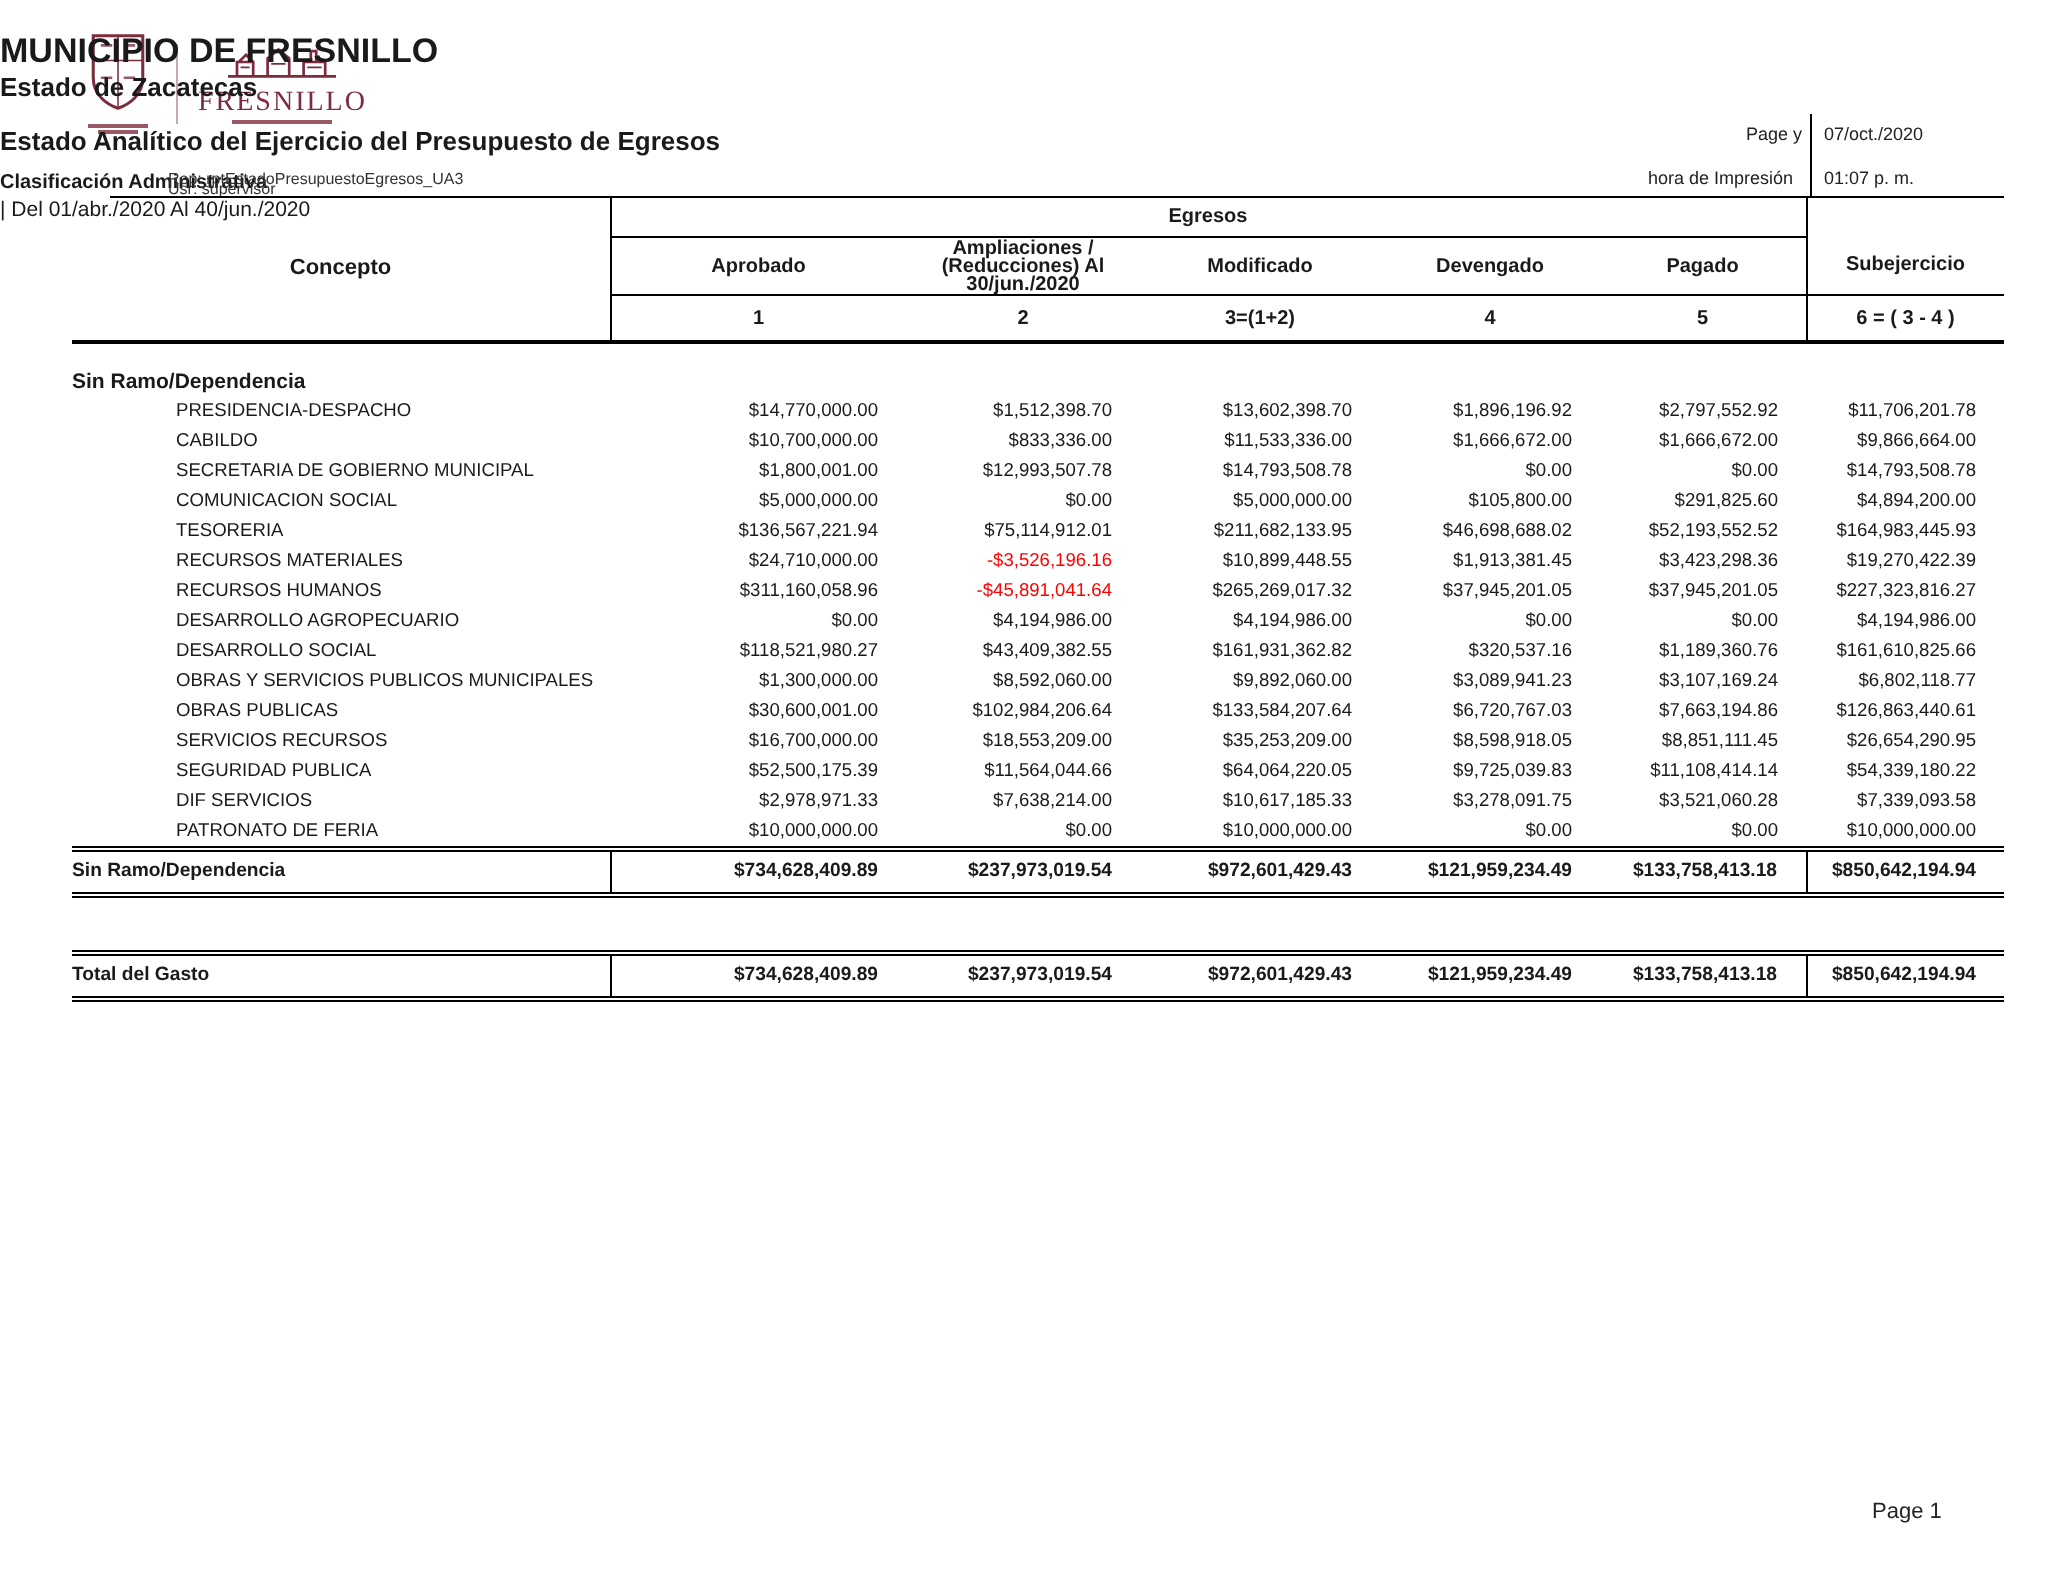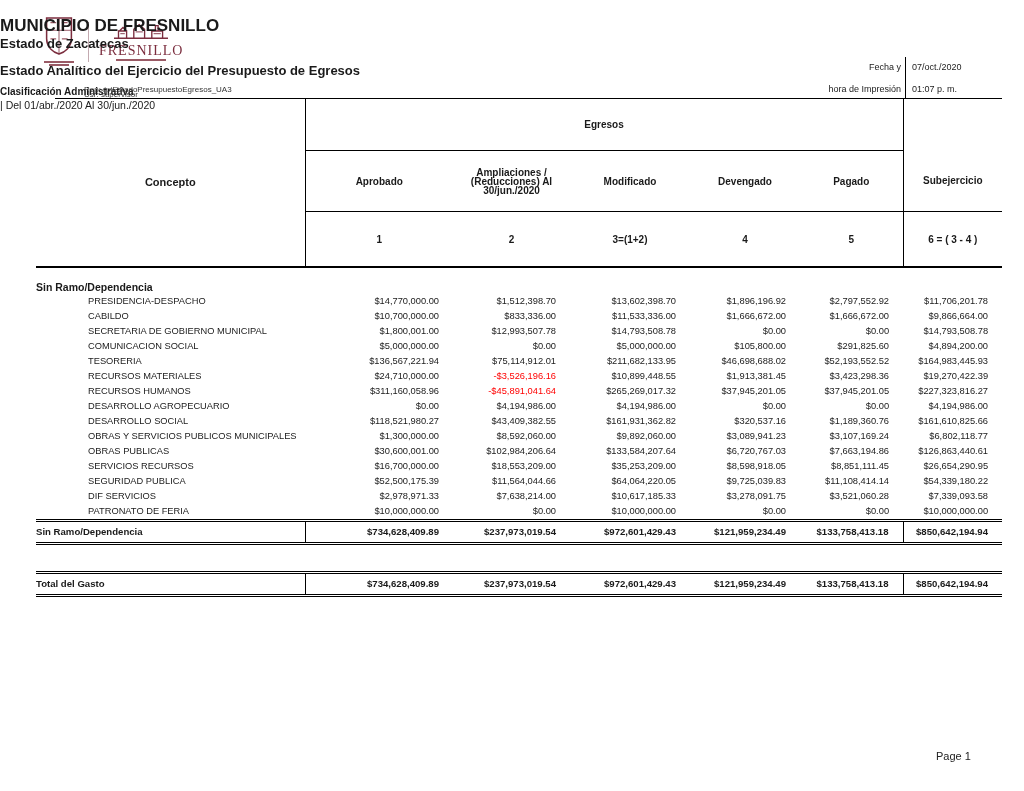--- a/index.html
+++ b/index.html
@@ -20,34 +20,34 @@
   .titleblock{position:absolute;left:0;top:16px;width:920px;text-align:left}
   .t1{font-size:17px;font-weight:bold}
   .t2{font-size:13px;font-weight:bold;margin-top:0}
   .t3{font-size:13px;font-weight:bold;margin-top:12px}
   .t4{font-size:10px;font-weight:bold;margin-top:8px}
   .t5{font-size:10.5px;margin-top:2px}
 
   
   .meta{font-size:9px;color:#222}
   .fecha-l1{position:absolute;left:781px;top:62px;width:120px;text-align:right}
-  .fecha-l2{position:absolute;left:781px;top:84px;width:120px;text-align:right}
+  .fecha-l2{position:absolute;left:824px;top:84px;width:120px;}
   .fecha-line{position:absolute;left:905px;top:57px;height:41px;border-left:1px solid #000}
   .fecha-v1{position:absolute;left:912px;top:62px}
   .fecha-v2{position:absolute;left:912px;top:84px}
 
   
   .rep{position:absolute;left:84px;top:85px;font-size:8px;color:#333}
   .usr{position:absolute;left:84px;top:90px;font-size:8px;color:#333}
 
   
   .table-wrap{position:absolute;left:36px;top:98px;width:966px}
   .topline{position:absolute;left:19px;right:0;top:0;border-top:1.5px solid #000}
   table{border-collapse:collapse;table-layout:fixed;width:966px}
-  thead td{font-weight:bold;text-align:center;vertical-align:middle;font-size:10px;padding:16px}
+  thead td{font-weight:bold;text-align:center;vertical-align:middle;font-size:10px;padding:0}
   .h-concepto{font-size:11px;border-right:1px solid #000;border-bottom:2px solid #000}
   .h-egresos{border-bottom:1px solid #000;height:20px}
   .h-sub-spacer{border-left:1px solid #000}
   tr.labels td{height:28px}
   .wrap{white-space:pre-line;font-size:10px;line-height:9px;font-weight:bold}
   .h-sub{border-left:1px solid #000}
   tr.nums td{height:22px;border-top:1px solid #000;border-bottom:2px solid #000;font-size:10px}
   tbody td{font-size:9.3px;padding:0;height:15px;line-height:15px}
   .num{text-align:right;padding-right:14px}
   .c-name{padding-left:52px;white-space:nowrap;overflow:hidden}
@@ -85,24 +85,24 @@
       <div class="fres-word">FRESNILLO</div>
       <div class="fres-tag"></div>
     </div>
   </div>
 
   <div class="titleblock">
     <div class="t1">MUNICIPIO DE FRESNILLO</div>
     <div class="t2">Estado de Zacatecas</div>
     <div class="t3">Estado Analítico del Ejercicio del Presupuesto de Egresos</div>
     <div class="t4">Clasificación Administrativa</div>
-    <div class="t5">| Del 01/abr./2020 Al 30/jun./2020</div>
+    <div class="t5">| Del 01/abr./2020 Al 40/jun./2020</div>
   </div>
 
-  <div class="meta fecha-l1">Fecha y</div>
+  <div class="meta fecha-l1">Page y</div>
   <div class="meta fecha-l2">hora de Impresión</div>
   <div class="fecha-line"></div>
   <div class="meta fecha-v1">07/oct./2020</div>
   <div class="meta fecha-v2">01:07 p. m.</div>
 
   <div class="rep">Rep: rptEstadoPresupuestoEgresos_UA3</div>
   <div class="usr">Usr: supervisor</div>
 
   <div class="table-wrap">
     <div class="topline"></div>

